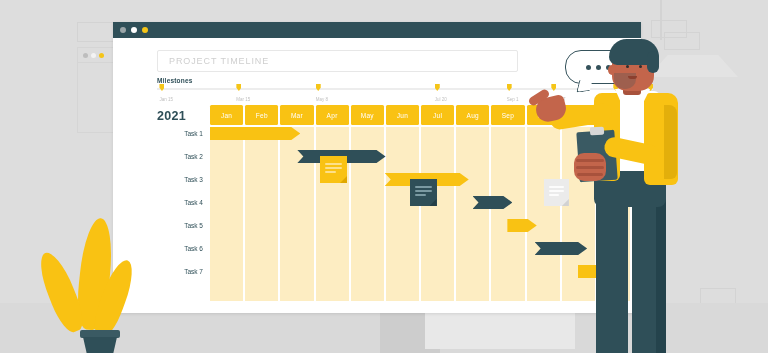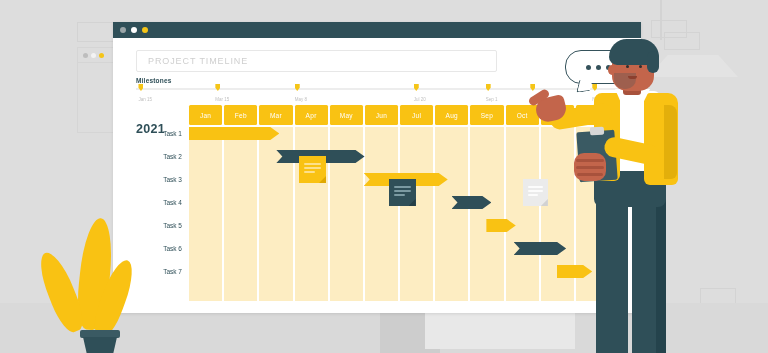--- a/index.html
+++ b/index.html
@@ -27,41 +27,41 @@
   .window{
     position:absolute;left:113px;top:22px;width:528px;height:291px;
     background:#ffffff;box-shadow:0 1px 3px rgba(0,0,0,.10);
   }
   .titlebar{height:16px;background:#2f4f58;display:flex;align-items:center;padding-left:7px;gap:5px;}
   .tb-dot{width:6px;height:6px;border-radius:50%;}
   .tb-gray{background:#9aa5a8;}
   .tb-white{background:#ffffff;}
   .tb-yellow{background:#f5c518;}
 
-  .wbody{position:relative;height:202px;background:#fff;padding:0;}
+  .wbody{position:relative;height:202px;background:#fff;padding:0;margin-left:21px;}
 
   .search-field{
     position:absolute;left:23px;top:12px;width:348px;height:20px;
     border:1px solid #e7e7e7;border-radius:2px;background:#fff;
     display:flex;align-items:center;padding-left:11px;
     font-size:9px;letter-spacing:.9px;color:#cfcfcf;
   }
 
   .ms-label{position:absolute;left:23px;top:39px;font-size:6.5px;font-weight:bold;color:#2f4f58;letter-spacing:.2px;}
   .ms-track{position:absolute;left:23px;top:50px;width:496px;height:2px;background:#ededed;}
   .ms-pin{position:absolute;top:-4px;width:0;height:0;}
   .ms-pin i{
     display:block;width:5px;height:7px;background:#f5c518;
     clip-path:polygon(0 0,100% 0,100% 55%,50% 100%,0 55%);
   }
   .ms-date{position:absolute;top:9px;font-size:4.5px;color:#bfbfbf;white-space:nowrap;}
 
   
   .gantt{position:absolute;left:23px;top:67px;width:496px;height:196px;}
-  .yr{position:absolute;top:17px;font-size:12.5px;font-weight:bold;color:#2f4f58;letter-spacing:.3px;}
+  .yr{position:absolute;top:4px;font-size:12.5px;font-weight:bold;color:#2f4f58;letter-spacing:.3px;}
   .yr-l{left:0;}
   .yr-r{left:462px;}
 
   .grid{position:absolute;left:53px;top:0;width:420px;height:196px;}
   .months{position:absolute;left:0;top:0;width:100%;height:20px;display:flex;gap:2px;}
   .mcell{
     flex:1;background:#f9c213;border-radius:1.5px;
     display:flex;align-items:center;justify-content:center;
     font-size:6.5px;color:#fff;letter-spacing:.3px;
   }

